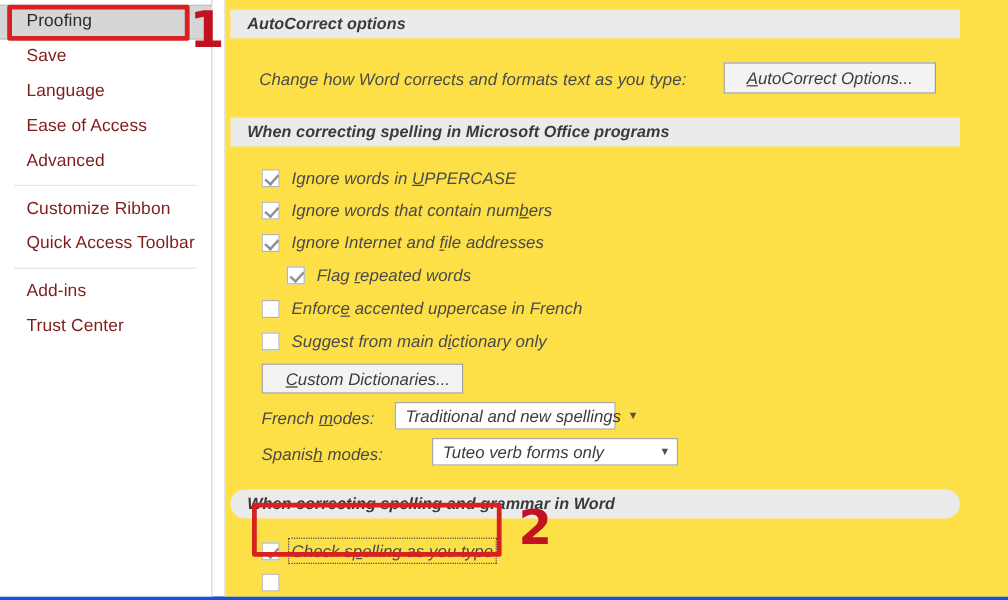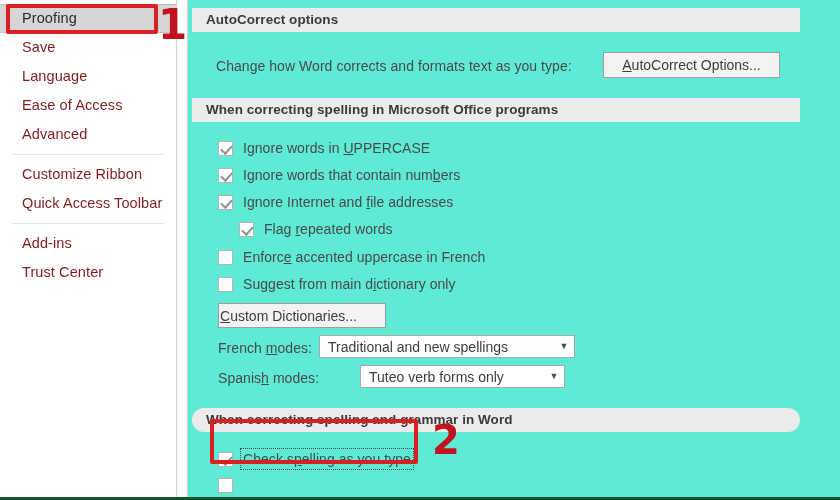--- a/index.html
+++ b/index.html
@@ -8,21 +8,21 @@
     margin: 0; padding: 0;
     width: 840px; height: 500px;
     background: #ffffff;
     font-family: "Liberation Sans", sans-serif;
     overflow: hidden;
   }
   #root {
     position: relative;
     width: 840px; height: 500px;
     background: #ffffff;
-    border-bottom: 3px solid #14532d;
+    border-bottom: 3px solid #1d4ed8;
     overflow: hidden;
   }
 
   
   #sidebar {
     position: absolute;
     left: 0; top: 0;
     width: 177px; height: 500px;
     background: #ffffff;
     border-right: 1px solid #d2d2d2;
@@ -56,21 +56,22 @@
     left: 187px; top: 0;
     width: 1px; height: 500px;
     background: #d2d2d2;
   }
 
   
   #content {
     position: absolute;
     left: 188px; top: 0;
     width: 652px; height: 500px;
-    background: #5eead4;
+    background: #fde047;
+    font-style: italic;
   }
   .section-bar {
     position: absolute;
     left: 4px;
     width: 608px;
     height: 24px;
     background: #ebebeb;
     color: #3b3b3b;
     font-size: 13.5px;
     font-weight: bold;
@@ -94,21 +95,21 @@
     border: 1px solid #9e9e9e;
     color: #3d3d3d;
     font-size: 14px;
     font-family: "Liberation Sans", sans-serif;
     white-space: nowrap;
     text-align: center;
     line-height: 1;
     display: flex;
     align-items: center;
     justify-content: center;
-    padding: 0 28px;
+    padding: 0 10px;
   }
 
   
   .cb-row {
     position: absolute;
     height: 24px;
     display: flex;
     align-items: center;
     white-space: nowrap;
   }
@@ -265,21 +266,21 @@
       <span class="cb-box"></span>
       <span class="cb-label">Suggest from main d<u class="acc">i</u>ctionary only</span>
     </div>
 
     <div class="ui-button" style="left:30px; top:303px; width:168px; height:25px;justify-content:flex-end;">
       <span><u class="acc">C</u>ustom Dictionaries...</span>
     </div>
 
     <div class="body-text" style="left:30px; top:340px;">French <u class="acc">m</u>odes:</div>
 
-    <div class="ui-select" style="left:131px; top:335px; width:256px;">
+    <div class="ui-select" style="left:141px; top:335px; width:184px;">
       <span class="sel-value">Traditional and new spellings</span>
       <span class="caret">▼</span>
     </div>
 
     <div class="body-text" style="left:30px; top:370px;">Spanis<u class="acc">h</u> modes:</div>
 
     <div class="ui-select" style="left:140px; top:365px; width:205px;margin-left:32px;">
       <span class="sel-value">Tuteo verb forms only</span>
       <span class="caret">▼</span>
     </div>

